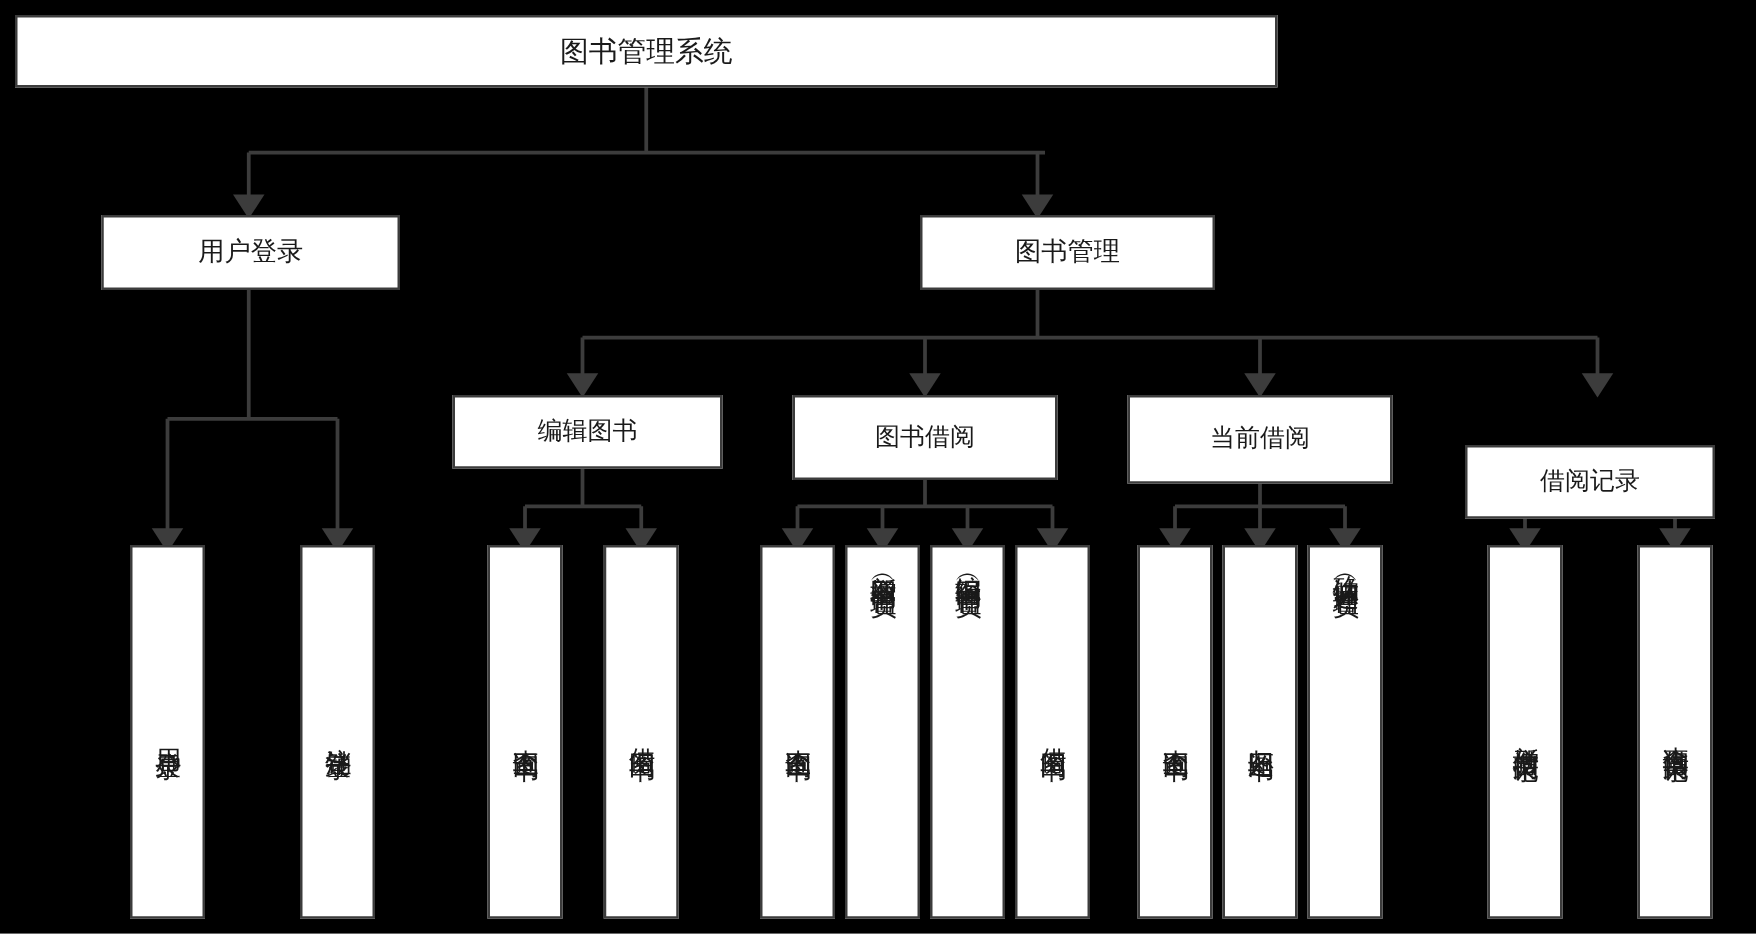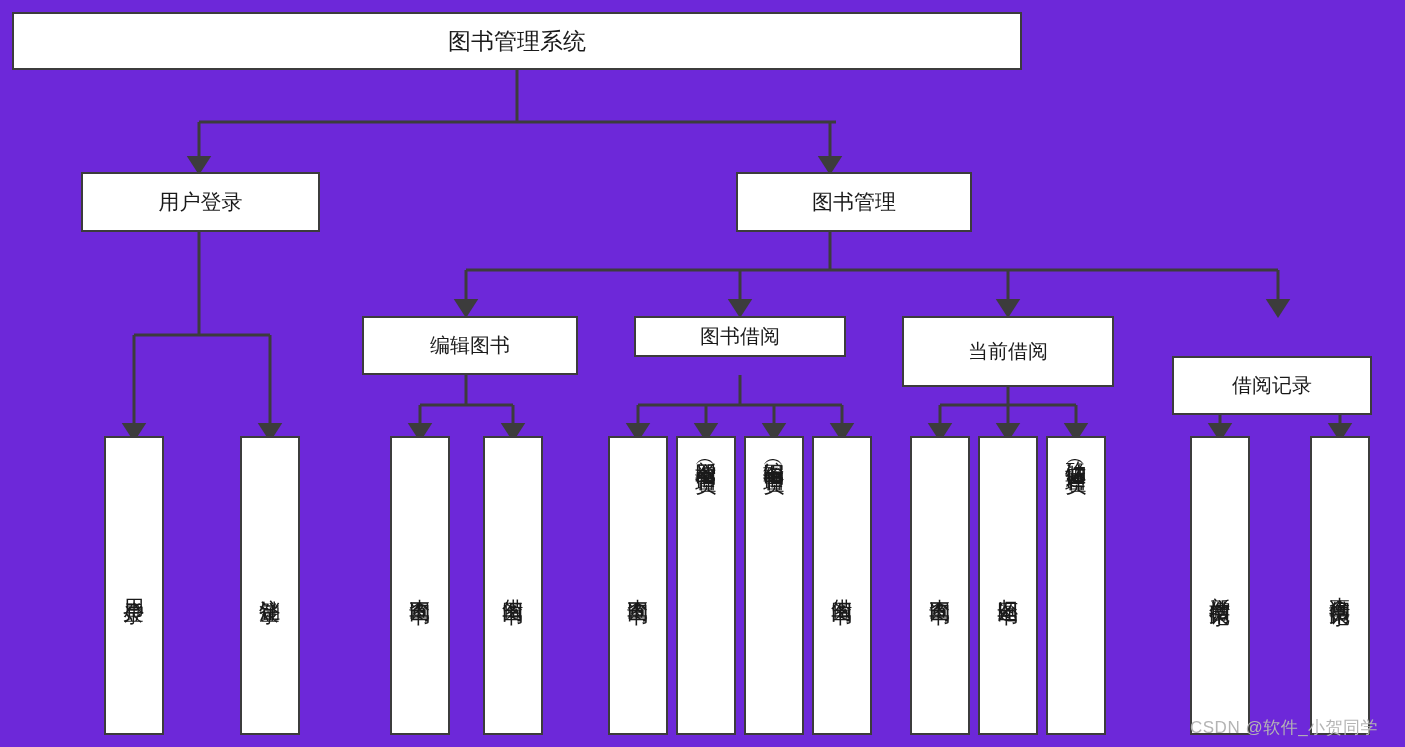--- a/index.html
+++ b/index.html
@@ -7,21 +7,21 @@
     padding: 0;
     background: #ffffff;
   }
   body {
     font-family: "Liberation Sans", "DejaVu Sans", sans-serif;
   }
   #canvas {
     position: relative;
     width: 1405px;
     height: 747px;
-    background: #6d28d9;
+    background: #000000;
     overflow: hidden;
   }
   #wires {
     position: absolute;
     left: 0;
     top: 0;
     width: 1405px;
     height: 747px;
     pointer-events: none;
   }
@@ -135,21 +135,21 @@
       <path d="M1340,405 L1340,427" marker-end="url(#arrowhead)"></path>
     </g>
   </svg>
 
   <div class="node root" style="left:12px; top:12px; width:1010px; height:58px;">图书管理系统</div>
 
   <div class="node level1" style="left:81px; top:172px; width:239px; height:60px;">用户登录</div>
   <div class="node level1" style="left:736px; top:172px; width:236px; height:60px;">图书管理</div>
 
   <div class="node level2" style="left:362px; top:316px; width:216px; height:59px;">编辑图书</div>
-  <div class="node level2" style="left:634px; top:316px; width:212px; height:41px;">图书借阅</div>
+  <div class="node level2" style="left:634px; top:316px; width:212px; height:68px;">图书借阅</div>
   <div class="node level2" style="left:902px; top:316px; width:212px; height:71px;">当前借阅</div>
   <div class="node level2" style="left:1172px; top:316px; width:200px; height:59px;margin-top:40px;">借阅记录</div>
 
   <div class="leaf center-align" style="left:104px; top:436px; width:60px; height:299px;">
     <span class="vtext">用户登录</span>
   </div>
   <div class="leaf center-align" style="left:240px; top:436px; width:60px; height:299px;">
     <span class="vtext">注销登录</span>
   </div>
 
@@ -183,15 +183,14 @@
     <span class="vtext">确认归还（管理员）</span>
   </div>
 
   <div class="leaf center-align" style="left:1190px; top:436px; width:60px; height:299px;">
     <span class="vtext">新增借阅记录</span>
   </div>
   <div class="leaf center-align" style="left:1310px; top:436px; width:60px; height:299px;">
     <span class="vtext">查询借阅记录</span>
   </div>
 
-  <div class="watermark" style="left:1190px; top:716px;">CSDN @软件_小贺同学</div>
 
 </div>
 
 </body></html>

